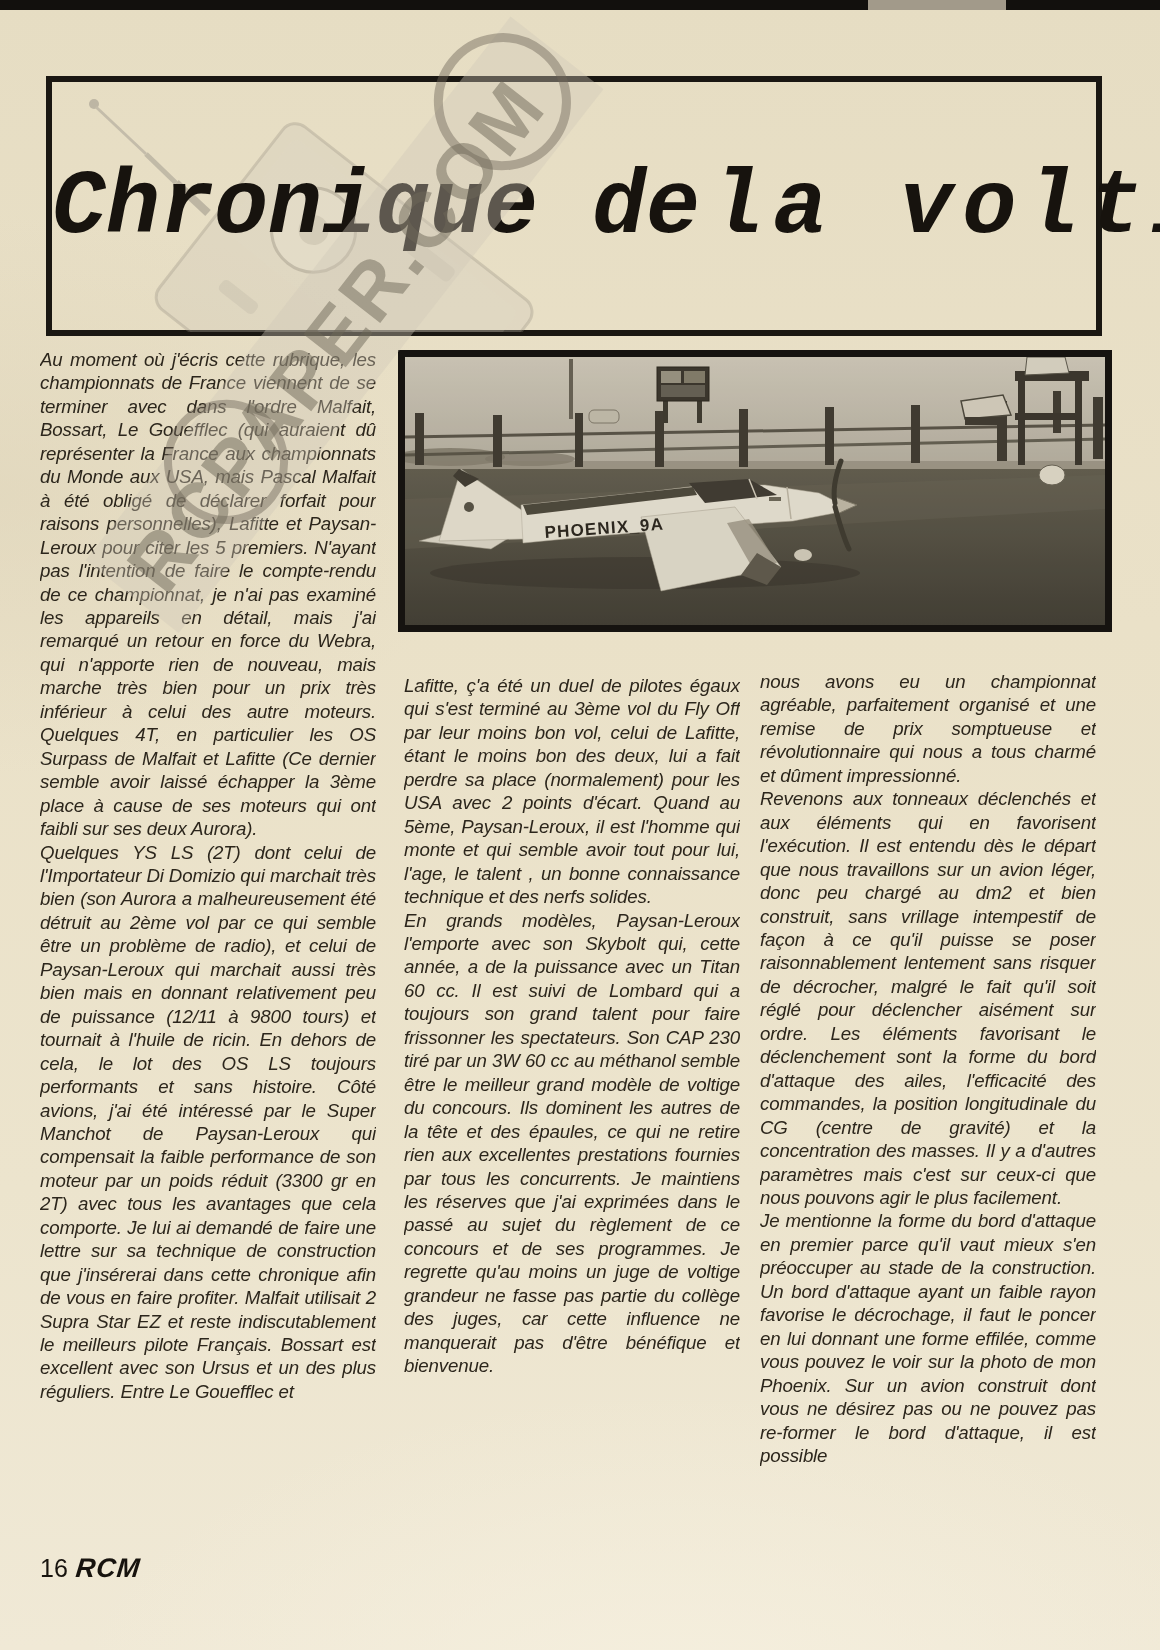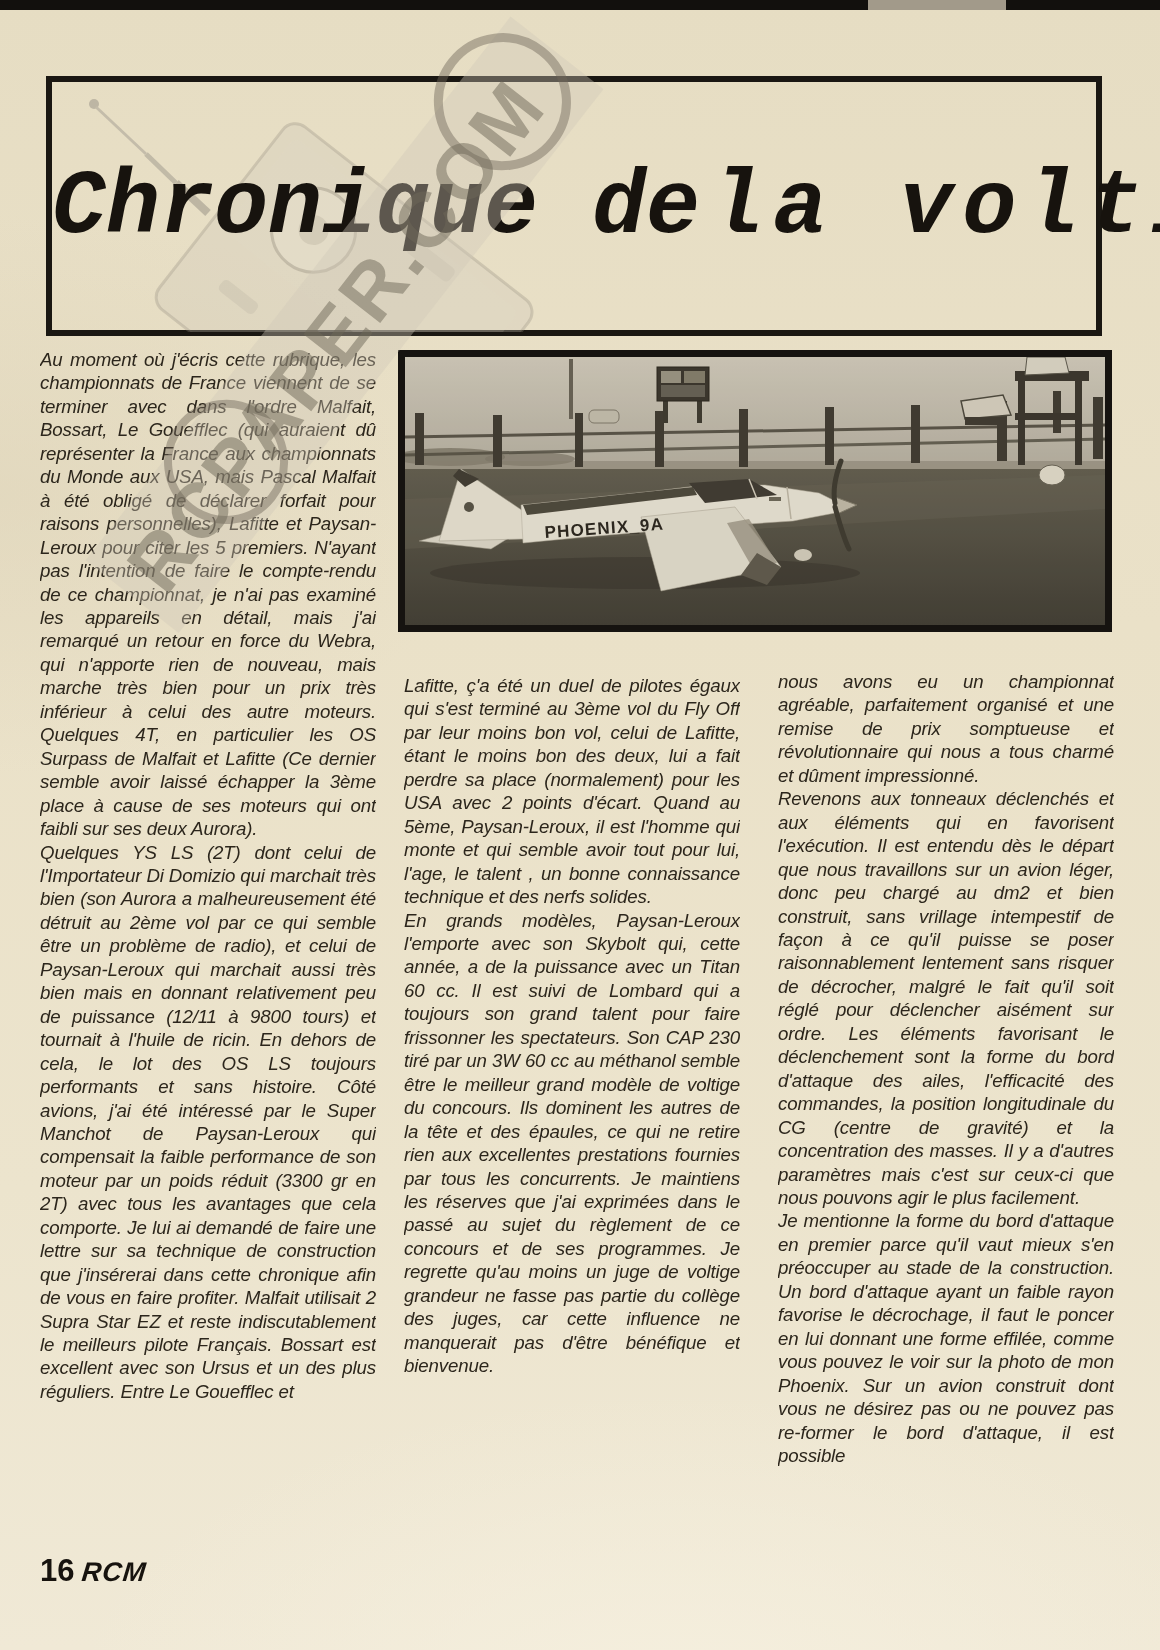--- a/index.html
+++ b/index.html
@@ -45,26 +45,26 @@
 
   
   .col{
     position:absolute;width:336px;text-align:justify;
     font-size:18.7px;line-height:23.45px;letter-spacing:-.15px;
     color:#2c261c;overflow:hidden;z-index:10;hyphens:auto;font-style:italic;
   }
   .col p{margin:0;}
   .col-left{left:40px;top:348px;height:1206px;}
   .col-mid{left:404px;top:674px;height:786px;}
-  .col-right{left:778px;top:670px;height:930px;}
+  .col-right{left:760px;top:670px;height:930px;}
 
   
   .footer{position:absolute;left:40px;top:1553px;z-index:10;
     color:#17130e;white-space:nowrap;}
-  .footer .pnum{font-size:31px;font-weight:bold;}
+  .footer .pnum{font-size:25px;font-weight:normal;}
   .footer .mag{
     display:inline-block;font-size:27px;font-weight:900;font-style:italic;
     letter-spacing:1px;margin-left:8px;transform:skewX(-6deg);
   }
 
   
   .watermark{position:absolute;left:0;top:0;z-index:60;pointer-events:none;}
 </style>
 </head>
 <body>

